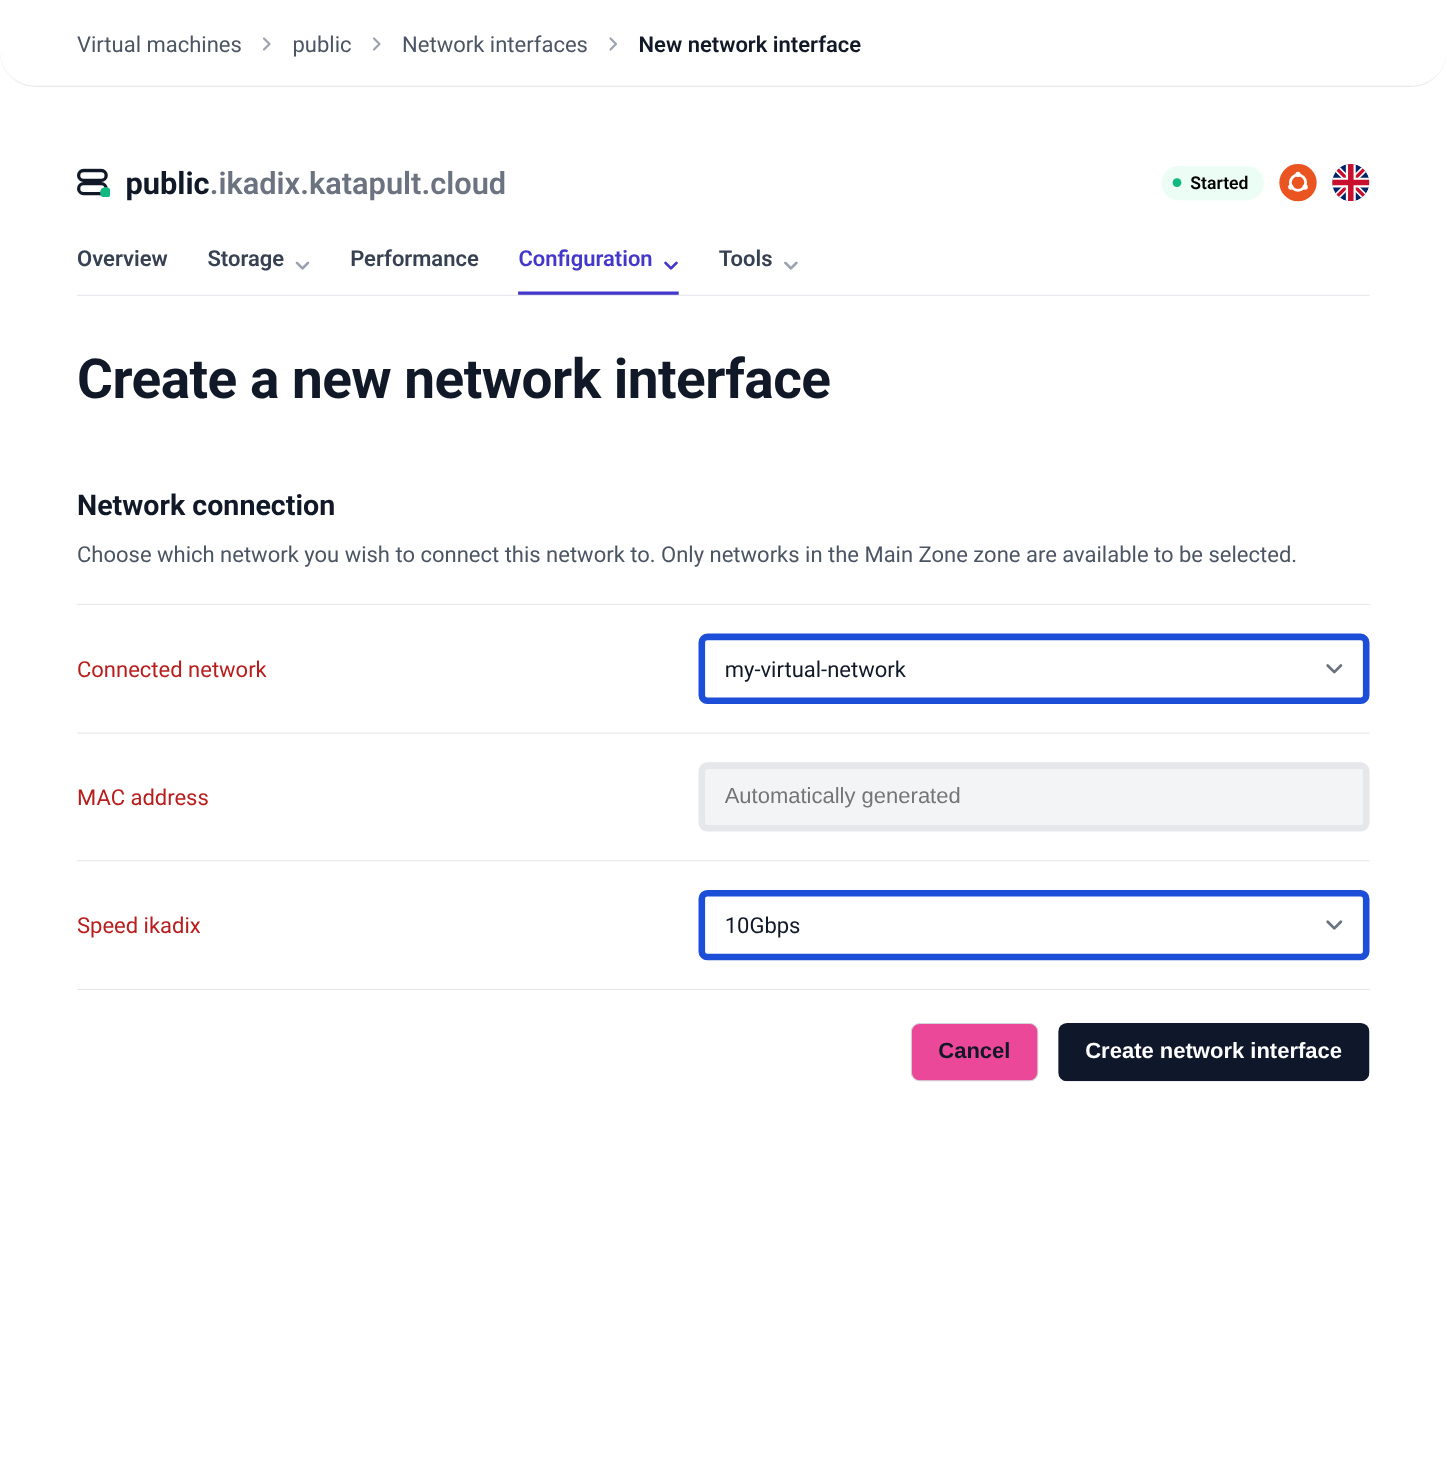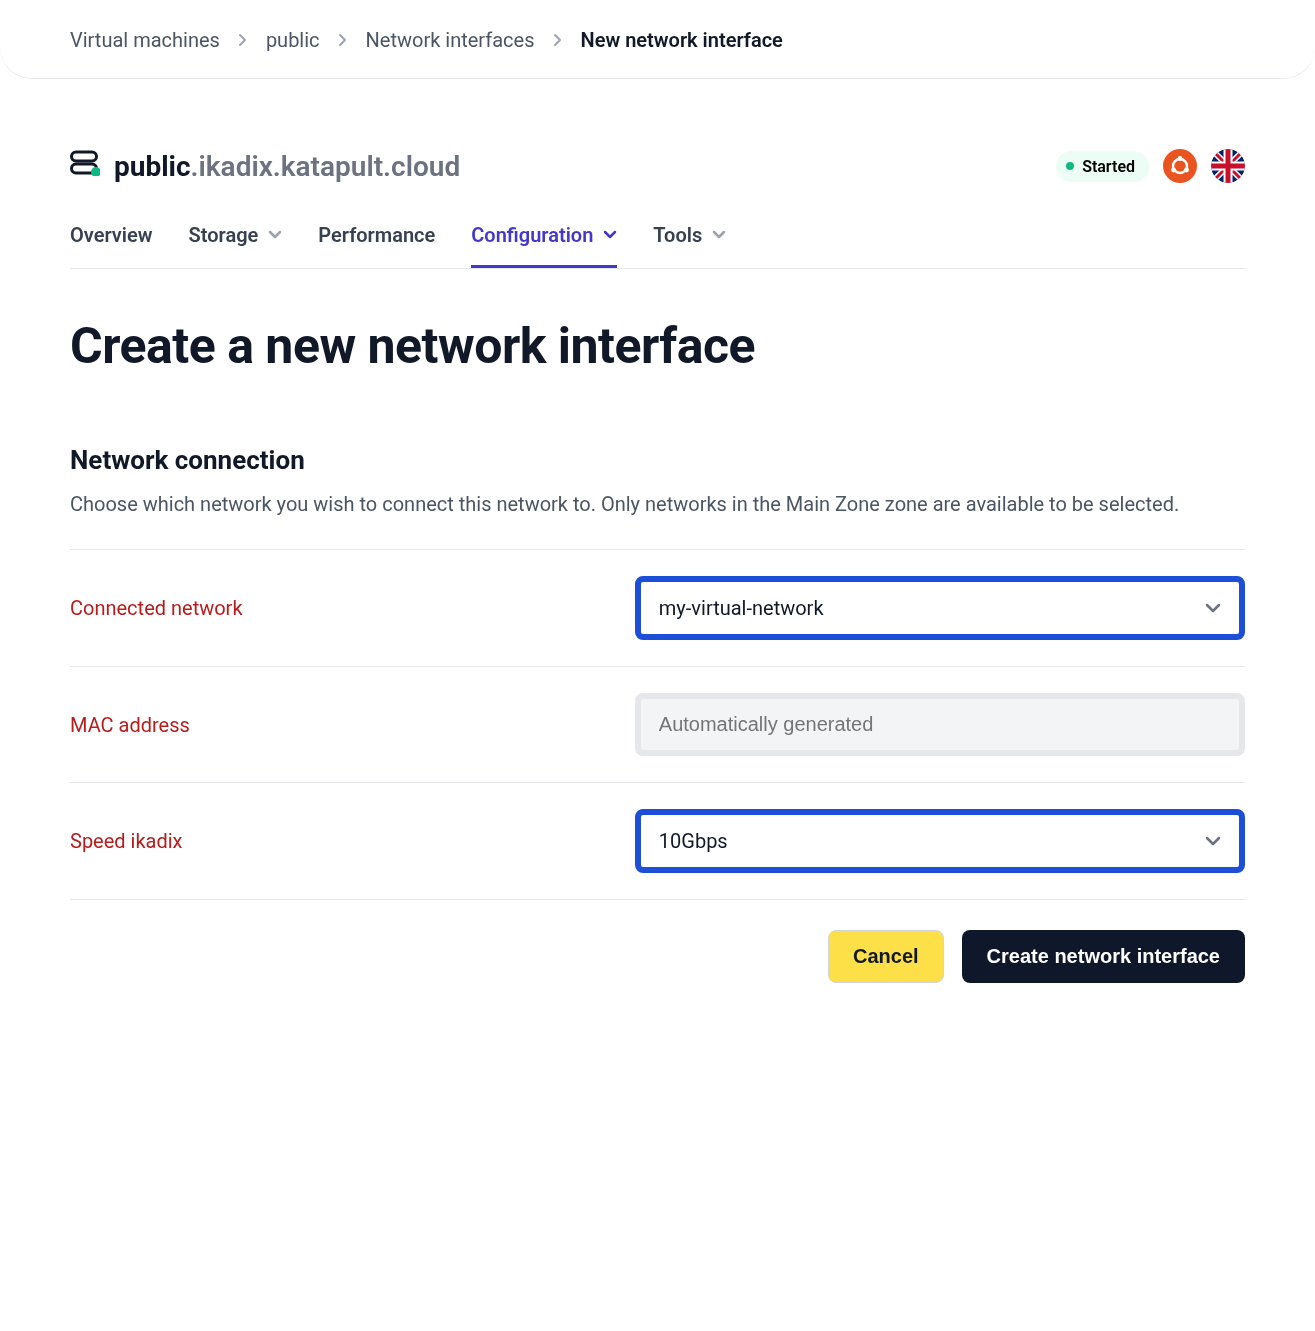--- a/index.html
+++ b/index.html
@@ -23,21 +23,21 @@
     .breadcrumb-sep { color: #9ca3af; font-size: 16px; }
     .breadcrumb-current { color: #111827; font-weight: 600; }
     .content { padding: 40px 70px 60px; }
     .header-row {
       display: flex;
       align-items: center;
       justify-content: space-between;
       margin-top: 30px;
       margin-bottom: 30px;
     }
-    .hostname-wrap { display: flex; align-items: flex-start; gap: 14px; }
+    .hostname-wrap { display: flex; align-items: center; gap: 14px; }
     .server-icon-wrap { position: relative; width: 30px; height: 26px; }
     .hostname { font-size: 28px; font-weight: 700; }
     .hostname .domain { color: #6b7280; font-weight: 600; }
     .header-right { display: flex; align-items: center; gap: 14px; }
     .status-badge {
       background: #ecfdf5;
       color: #000000;
       font-weight: 600;
       font-size: 16px;
       padding: 6px 14px 6px 10px;
@@ -55,21 +55,21 @@
       border-bottom: 1px solid #e5e7eb;
       margin-bottom: 48px;
     }
     .tab {
       padding: 10px 0 18px;
       font-size: 20px;
       font-weight: 600;
       color: #374151;
       cursor: pointer;
       display: inline-flex;
-      align-items: center;
+      align-items: flex-end;
       gap: 10px;
       border-bottom: 3px solid transparent;
     }
     .tab.active { color: #4338ca; border-bottom-color: #4338ca; }
     .chev { color: #9ca3af; }
     .page-title { font-size: 50px; font-weight: 700; margin-bottom: 70px; letter-spacing: -0.5px; }
     .section-title { font-size: 26px; font-weight: 700; margin-bottom: 14px; }
     .section-desc { font-size: 20px; color: #4b5563; line-height: 1.5; margin-bottom: 30px; }
     .form { border-top: 1px solid #e5e7eb; }
     .form-row {
@@ -97,21 +97,21 @@
     .text-input.disabled { background: #f3f4f6; color: #6b7280; border-color:#e5e7eb; }
     .actions { display: flex; justify-content: flex-end; gap: 18px; padding-top: 30px; }
     .btn {
       font-size: 20px;
       font-weight: 600;
       padding: 14px 24px;
       border-radius: 8px;
       cursor: pointer;
       border: 1px solid transparent;
     }
-    .btn-secondary { background: #fde047; border-color: #d1d5db; color: #111827; }
+    .btn-secondary { background: #ec4899; border-color: #d1d5db; color: #111827; }
     .btn-primary { background: #0f172a; color: #fff; }
     svg { display: block; }
   </style>
 </head>
 <body>
 
 <div class="container">
 
   <nav class="breadcrumb-bar">
     <a class="breadcrumb-link">Virtual machines</a>

